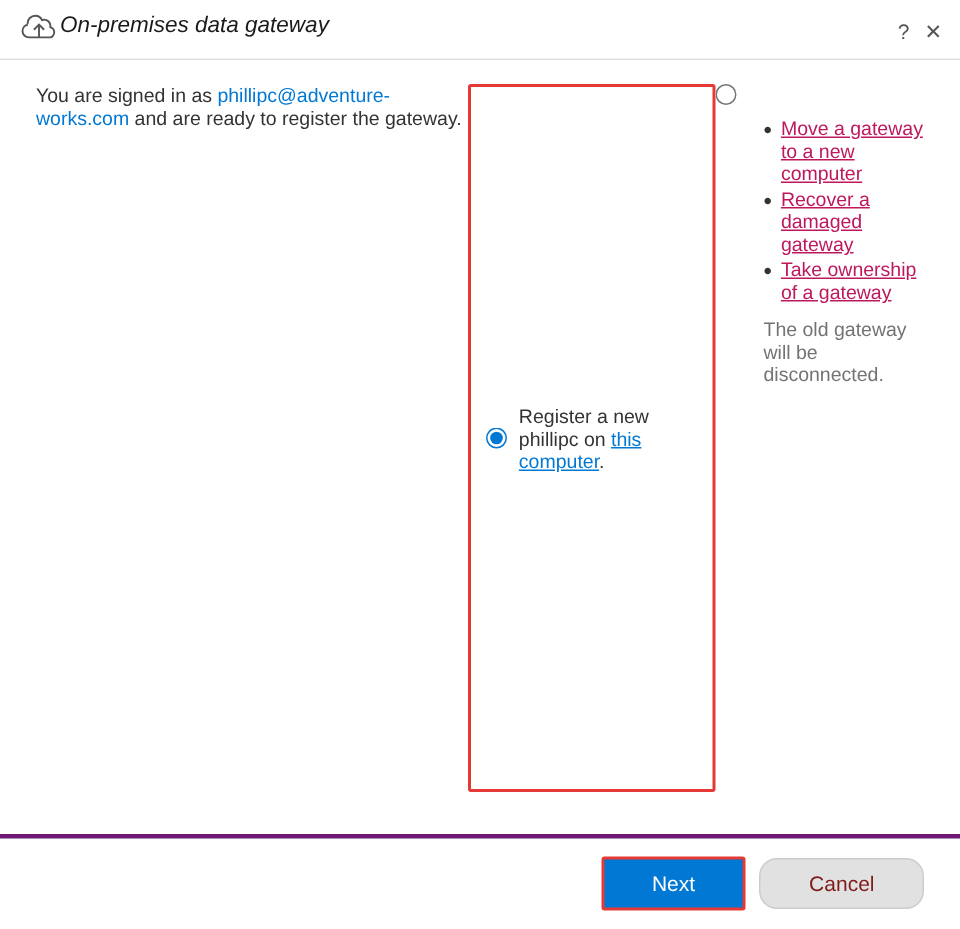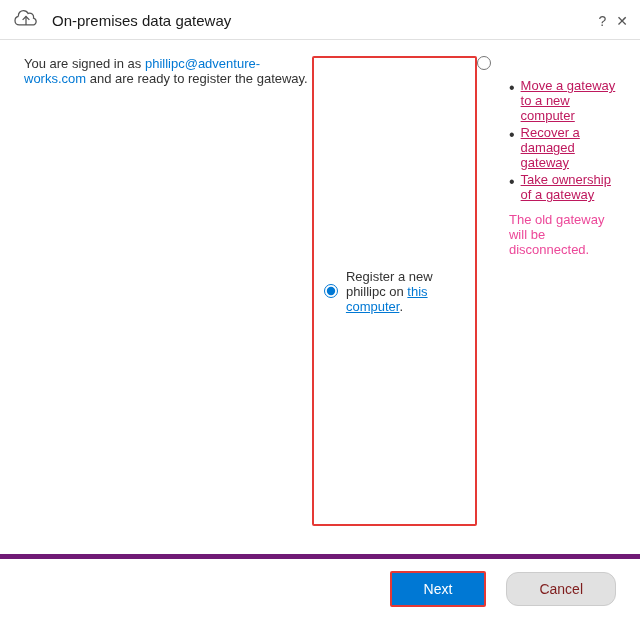--- a/index.html
+++ b/index.html
@@ -18,22 +18,22 @@
       display: flex;
       align-items: center;
       justify-content: space-between;
       padding: 8px 12px 6px 12px;
       background: #fff;
       border-bottom: 1px solid #e0e0e0;
     }
 
     .title-bar-left {
       display: flex;
-      align-items: center;
-      gap: 12px;
+      gap: 0;
+      font-style: italic;
     }
 
     .title-bar-right {
       display: flex;
       align-items: center;
       gap: 10px;
       font-size: 14px;
       color: #555;
     }
 
@@ -132,43 +132,43 @@
 
     .bullet-item .link {
       color: #be185d;
       text-decoration: underline;
       cursor: pointer;
     }
 
     .disconnect-note {
       margin-left: 32px;
       font-size: 13px;
-      color: #ec4899;
+      color: #737373;
       margin-top: 4px;
     }
 
     
     input[type="radio"] {
       accent-color: #0078d4;
       width: 14px;
       height: 14px;
       cursor: pointer;
       flex-shrink: 0;
     }
 
     .spacer { flex: 1; }
 
     
     .footer {
       display: flex;
       justify-content: flex-end;
       align-items: center;
       padding: 12px 24px;
-      gap: 20px;
-      border-top: 5px solid #701a75;
+      gap: 9px;
+      border-top: 3px solid #701a75;
     }
 
     .btn-next {
       background: #0078d4;
       color: #fff;
       border: 2px solid #e53935;
       border-radius: 2px;
       padding: 8px 32px;
       font-size: 14px;
       cursor: pointer;

